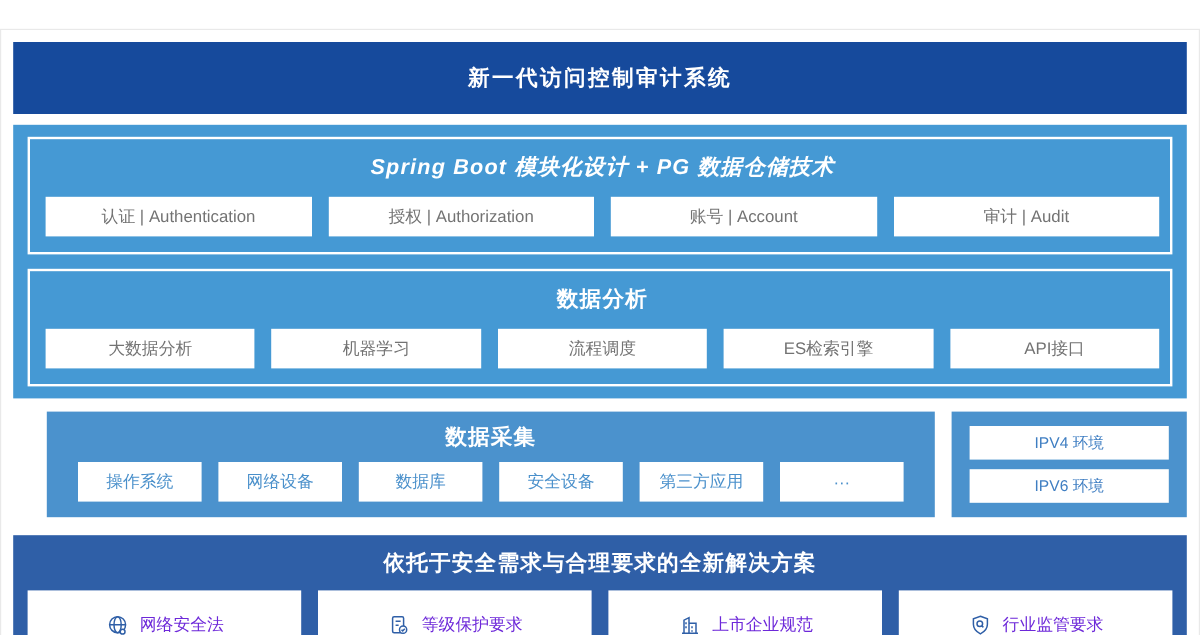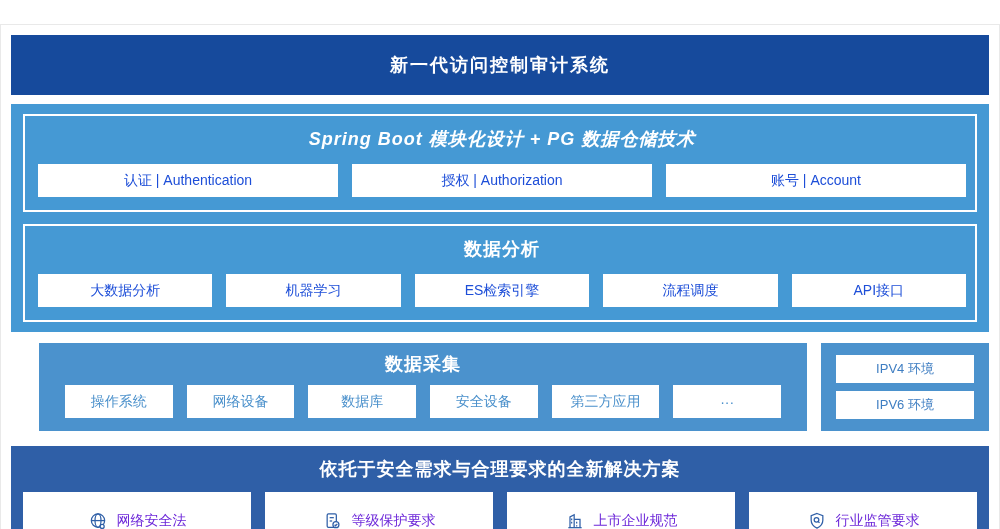--- a/index.html
+++ b/index.html
@@ -40,35 +40,35 @@
   .panel-title {
     color:#fff; font-size:18px; font-weight:bold;
     text-align:center; letter-spacing:1px;
     margin-bottom:13px;
   }
   .panel-title.italic { font-style:italic; }
   .box-row { display:flex; gap:14px; flex:1; }
   .wbox {
     background:#fff; flex:1;
     display:flex; align-items:center; justify-content:center;
-    font-size:14px; color:#1d4ed8;
+    font-size:14px; color:#737373;
     min-height:32px;
   }
 
   
   .mid-row { display:flex; gap:14px; height:88px; margin-bottom:15px;padding-left:28px; }
   .collection {
     flex:1; background:#4b92cd;
     padding:9px 26px 13px 26px;
     display:flex; flex-direction:column;
   }
   .collection .panel-title { margin-bottom:9px; }
   .collection .wbox { color:#4a90cb;text-align:right; }
   .environment {
-    width:168px; background:#4b92cd;
+    width:196px; background:#4b92cd;
     padding:12px 15px;
     display:flex; flex-direction:column; gap:8px;
   }
   .environment .wbox { color:#3f7ec2; font-size:13px; min-height:28px; }
 
   
   .solution {
     background:#2f5fa7;
     height:119px;
     padding:11px 12px 15px 12px;
@@ -93,30 +93,31 @@
   </div>
 
   <div class="platform">
 
     <div class="panel">
       <div class="panel-title italic">Spring Boot 模块化设计 + PG 数据仓储技术</div>
       <div class="box-row">
         <div class="wbox">认证 | Authentication</div>
         <div class="wbox">授权 | Authorization</div>
         <div class="wbox">账号 | Account</div>
+        <div class="wbox">审计 | Audit</div>
       </div>
     </div>
 
     <div class="panel">
       <div class="panel-title">数据分析</div>
       <div class="box-row">
         <div class="wbox">大数据分析</div>
         <div class="wbox">机器学习</div>
+        <div class="wbox">流程调度</div>
         <div class="wbox">ES检索引擎</div>
-        <div class="wbox">流程调度</div>
         <div class="wbox">API接口</div>
       </div>
     </div>
 
   </div>
 
   <div class="mid-row">
 
     <div class="collection">
       <div class="panel-title">数据采集</div>

